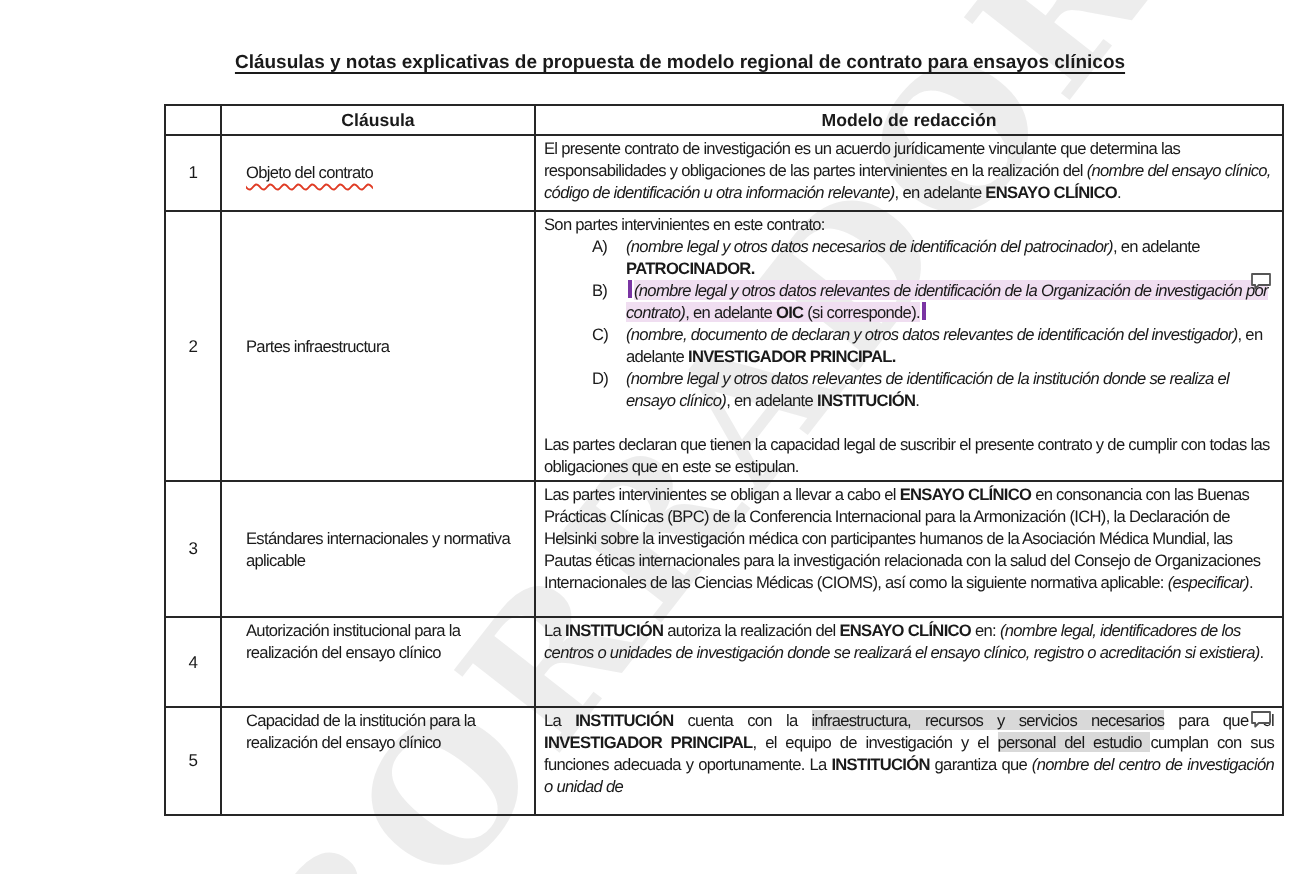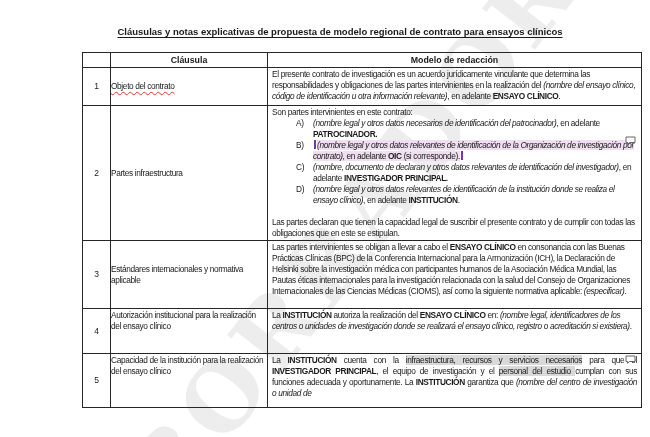--- a/index.html
+++ b/index.html
@@ -38,21 +38,21 @@
     font-weight:bold;text-align:center;font-size:8.8px;letter-spacing:0;
     padding:1px 2px;height:12px;
   }
   thead tr{height:14px;}
   tbody tr:nth-child(1){height:38px;}
   tbody tr:nth-child(2){height:129px;}
   tbody tr:nth-child(3){height:68px;}
   tbody tr:nth-child(4){height:45px;}
   tbody tr:nth-child(5){height:54px;}
   td.num-cell{text-align:center;vertical-align:middle;font-size:8.5px;padding:0 2px;}
-  td.label-cell{vertical-align:middle;padding:1px 0;}
+  td.label-cell{vertical-align:middle;padding:1px 12px;}
   tbody tr:nth-child(4) td.label-cell,
   tbody tr:nth-child(5) td.label-cell{vertical-align:top;}
   td.content-cell{vertical-align:top;padding:1px 4px 1px 4px;position:relative;margin-top:18px;}
   td.content-cell.justify .para{text-align:justify;}
   .para{margin:0;}
   .li{display:flex;padding-left:24px;}
   .li .marker{flex:0 0 17px;}
   .li .liBody{flex:1;}
   .spacer{height:11px;}
   .b{font-weight:bold;}

